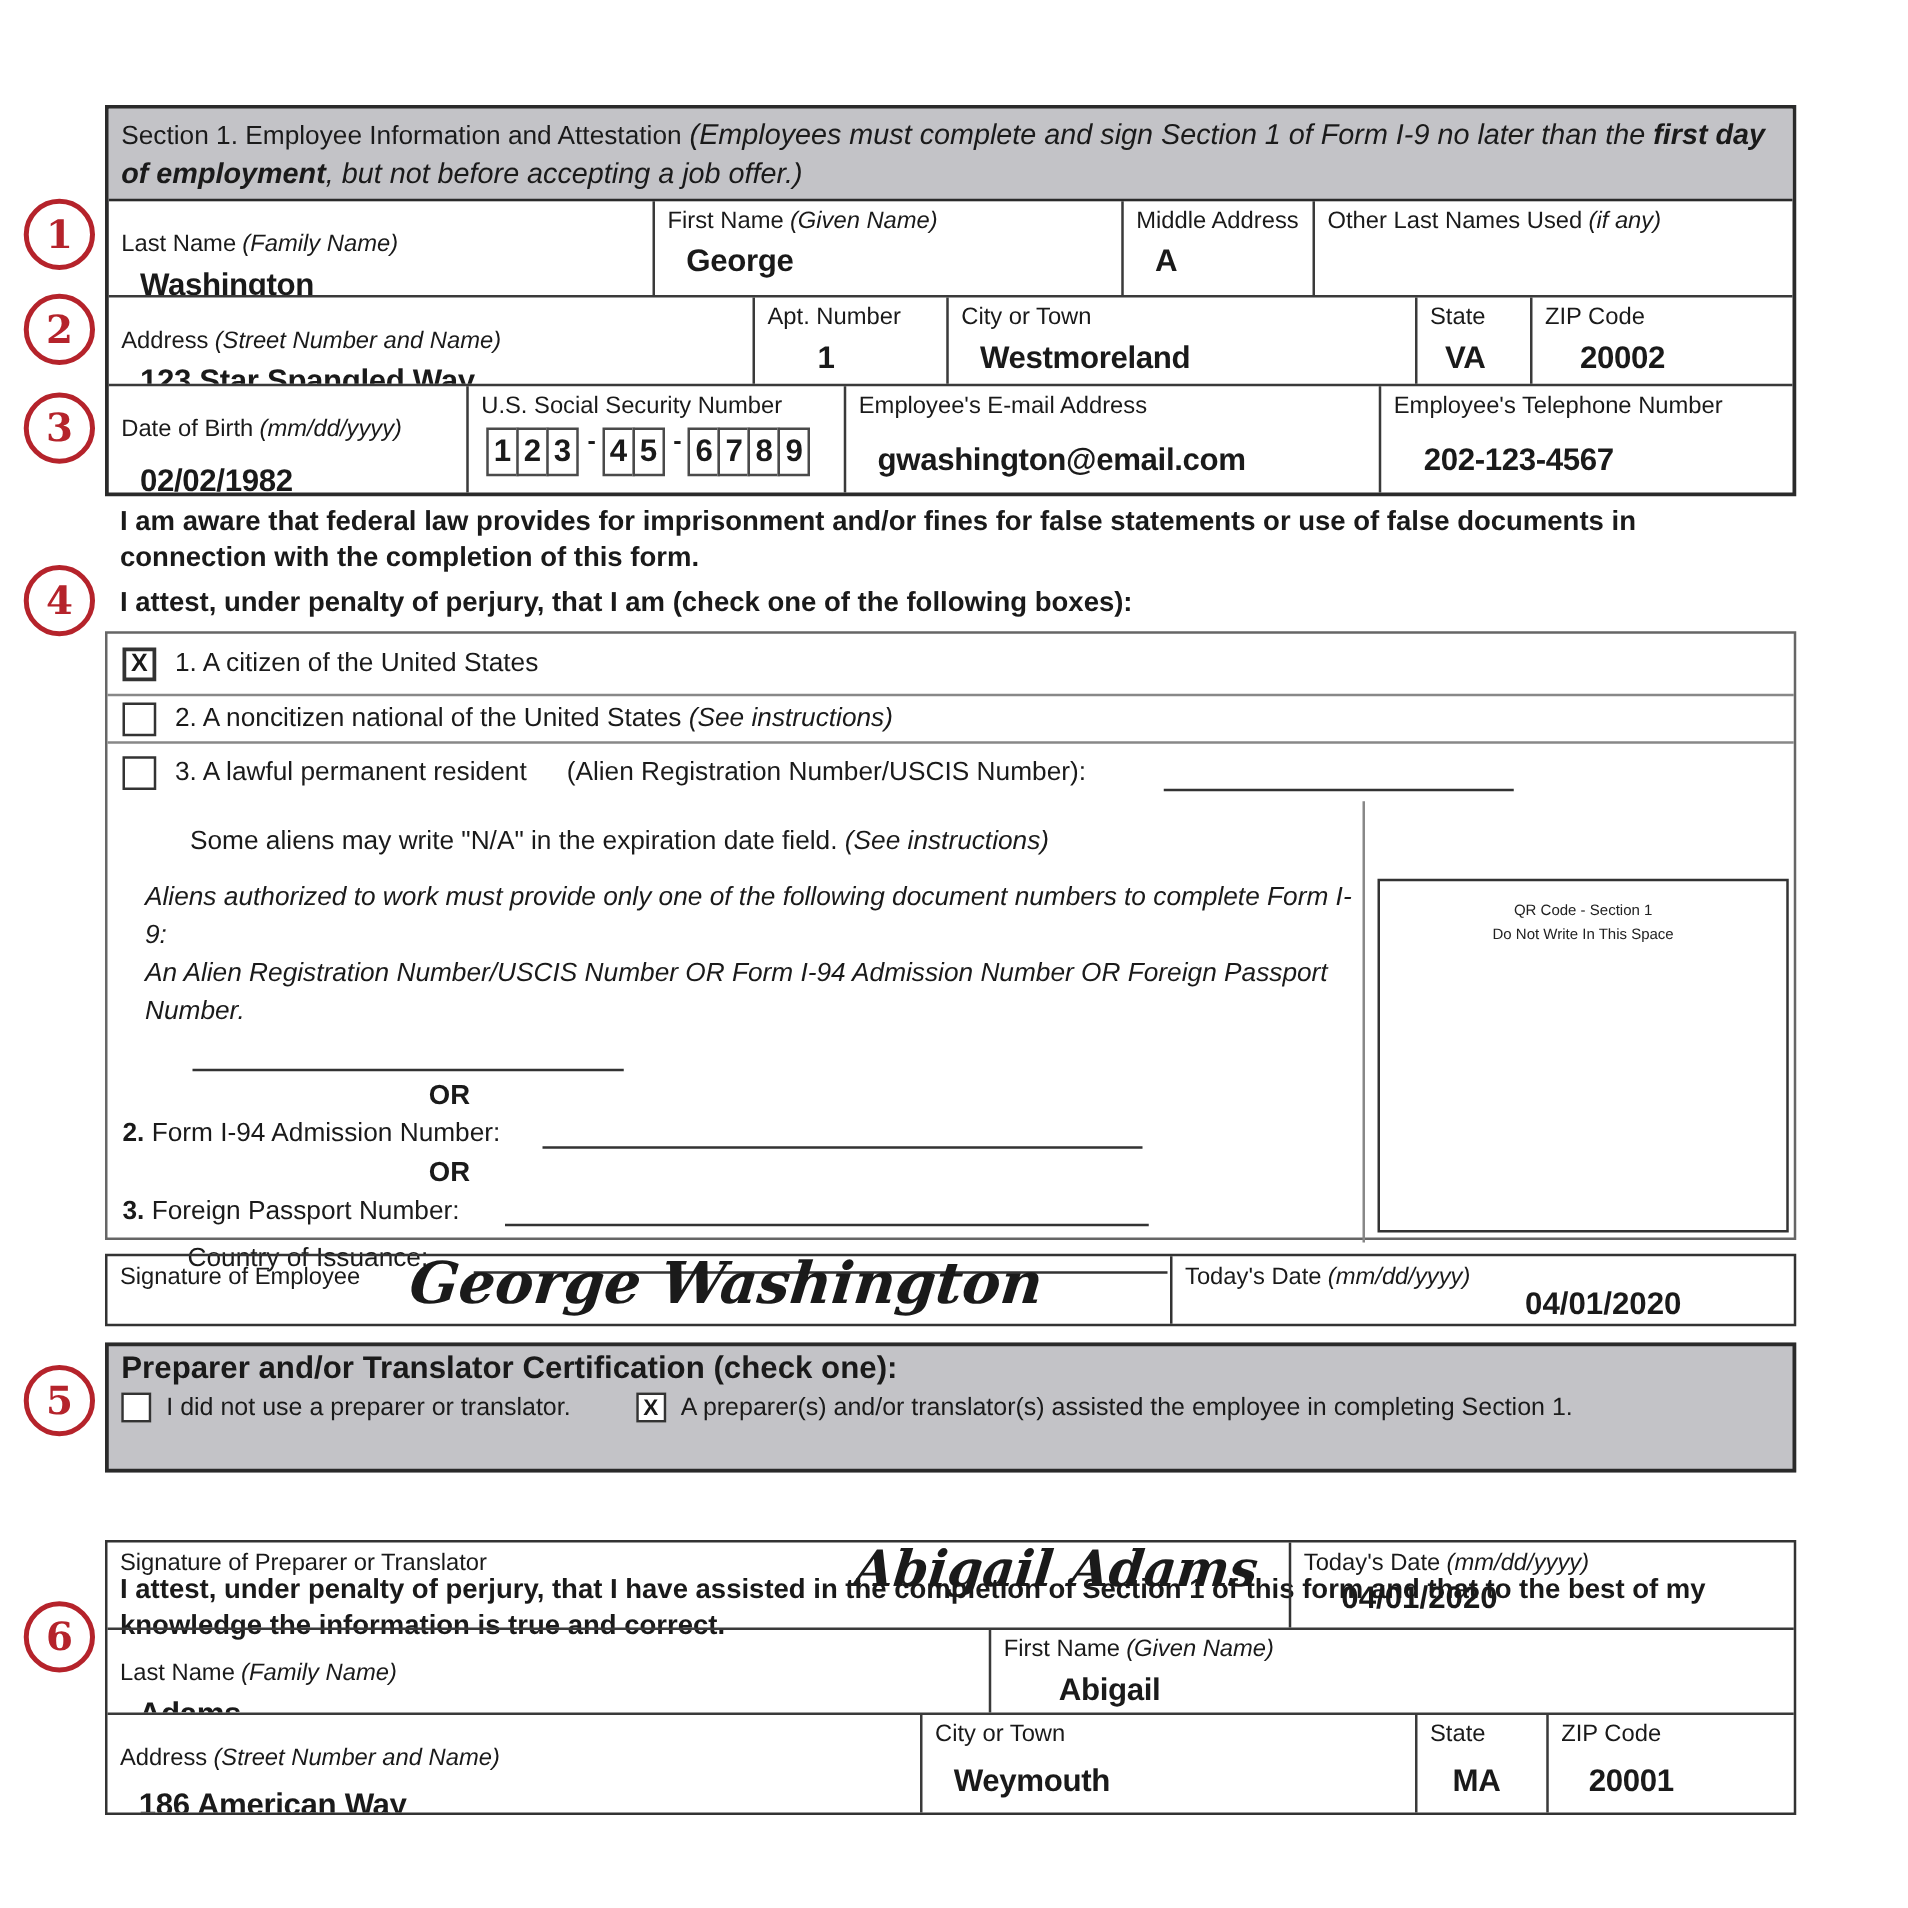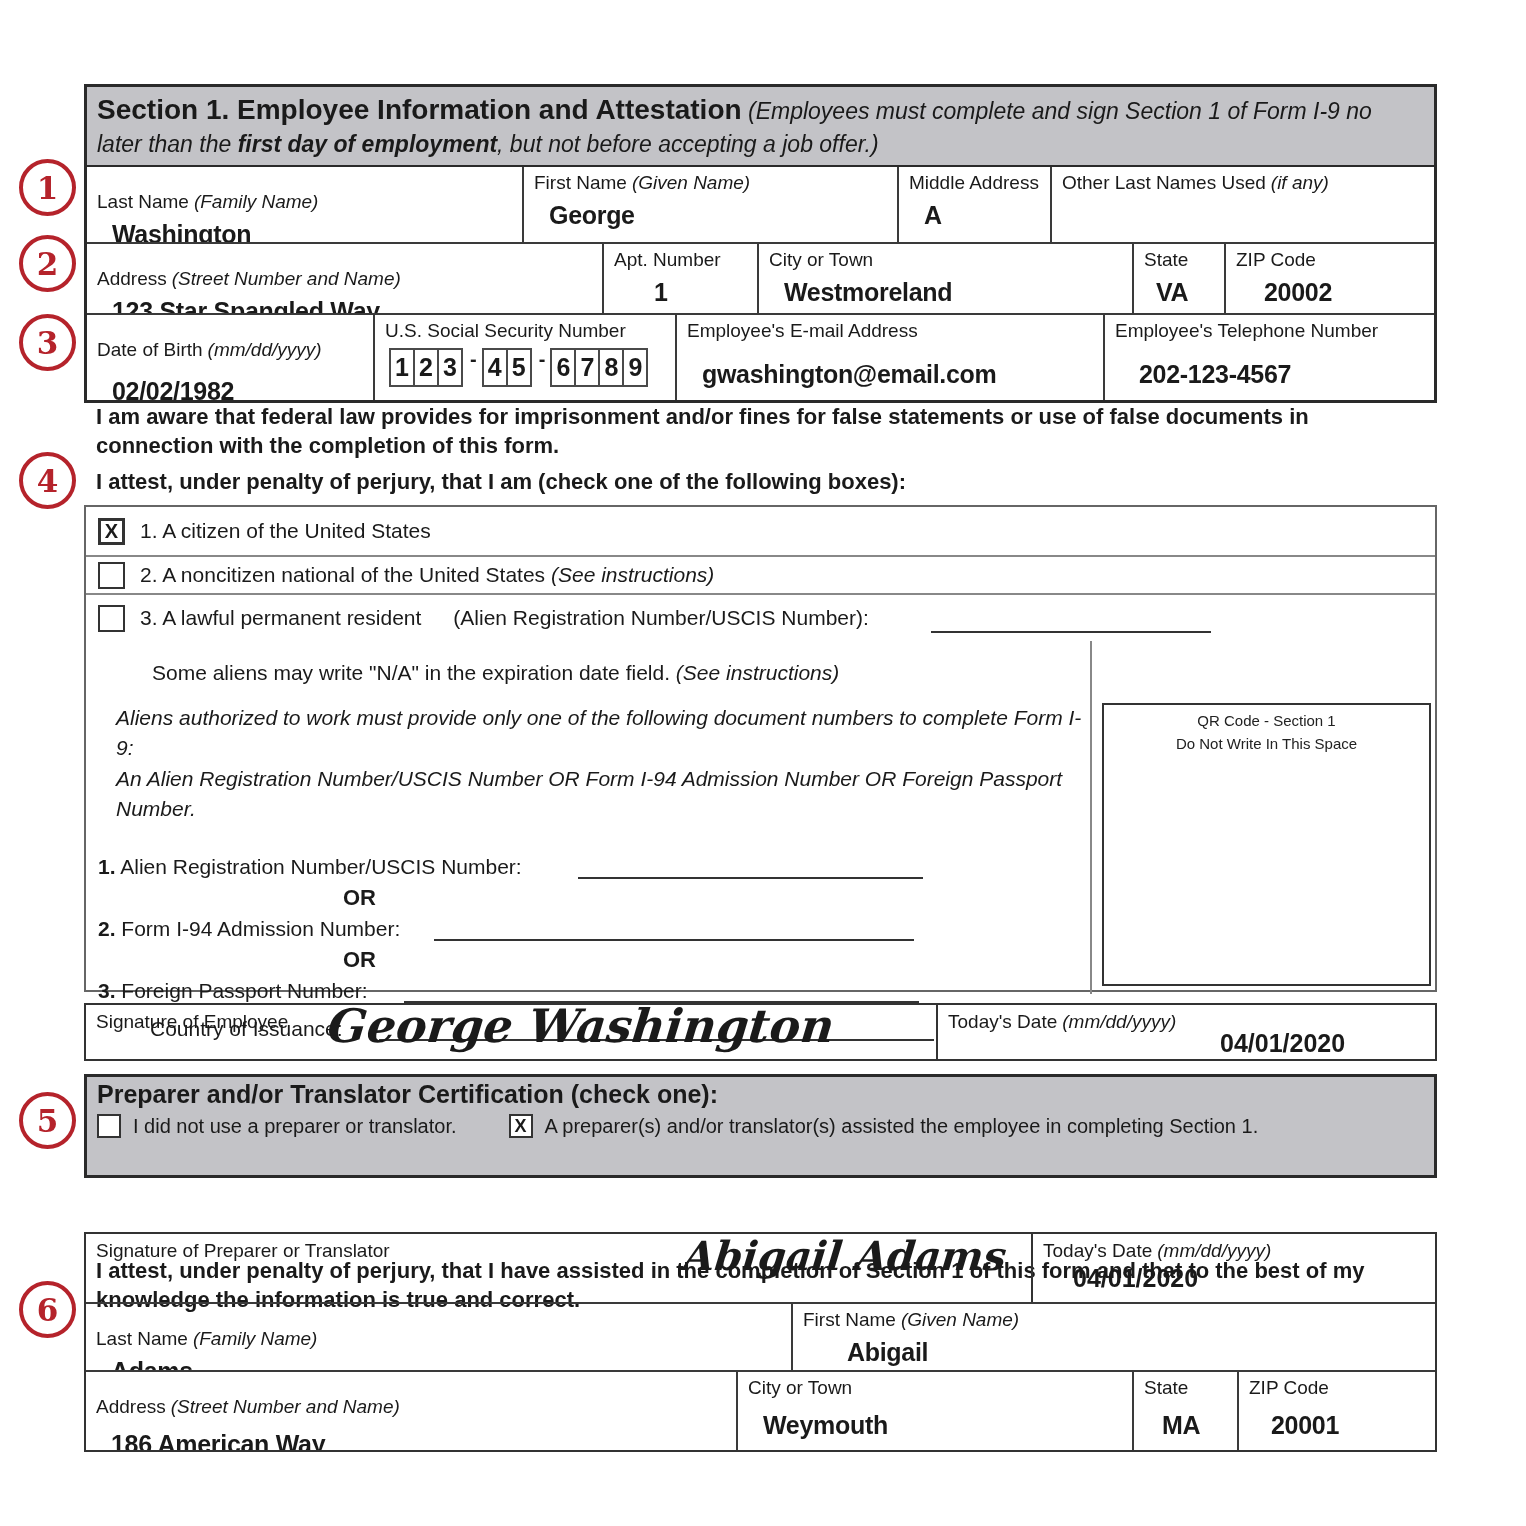--- a/index.html
+++ b/index.html
@@ -26,21 +26,21 @@
   
   .block { position:absolute; left:84px; width:1353px; }
 
   
   .sec1 { top:84px; border:3px solid #2a2a2a; }
   .sec1-header {
     background:#c3c3c7; padding:5px 12px 6px 10px; min-height:64px;
     border-bottom:2px solid #2a2a2a;
     font-size:23px; line-height:1.32;
   }
-  .sec1-header .t1 { font-weight:bold; font-size:28px; font-style:normal;text-align:right; }
+  .sec1-header .t1 { font-weight:normal; font-size:21px; font-style:normal;text-align:right; }
   .sec1-header .t2 { font-style:italic; }
   .sec1-header .t2 b { font-style:italic; }
 
   .frow { display:flex; border-top:2px solid #3a3a3a; }
   .frow.first { border-top:none; }
   .cell { padding:5px 6px 2px 10px; border-left:2px solid #3a3a3a; overflow:hidden; }
   .cell:first-child { border-left:none;margin-top:19px; }
   .lbl { font-size:19px; white-space:nowrap; }
   .lbl i { font-style:italic; margin-left:5px; }
   .val {
@@ -79,22 +79,22 @@
   .row4-right { flex:0 0 345px; border-left:2px solid #888; position:relative; }
   .opt4line { display:flex; align-items:center; }
   .subline { margin:8px 0 0 54px; font-size:21px; }
   .alien-note { margin:18px 0 0 18px; font-style:italic; font-size:21px; line-height:1.45; }
   .doclist { margin-top:30px; font-size:21px; }
   .docline { display:flex; align-items:flex-end; margin-top:4px; }
   .docline b { font-weight:bold; }
   .or { font-weight:bold; font-size:22px; margin:6px 0 6px 245px; }
   .qrbox {
     position:absolute; top:62px; left:10px; right:4px; height:283px;
-    border:2px solid #333; text-align:center; padding-top:4px;
-    font-size:15px; color:#222; line-height:1.55;
+    border:2px solid #333; text-align:center; padding-top:14px;
+    font-size:12px; color:#222; line-height:1.55;
   }
 
   
   .sigrow { top:1003px; height:58px; border:2px solid #333; display:flex; }
   .sigcell { position:relative; padding:6px 0 0 10px; }
   .sigcell .lbl { display:inline-block; vertical-align:top; }
   .script {
     font-family:"DejaVu Serif", serif; font-style:italic; font-weight:bold;
     transform:skewX(-6deg); display:inline-block; white-space:nowrap;
   }
@@ -241,21 +241,20 @@
       <div class="row4-left">
         <div class="subline"><span>Some aliens may write "N/A" in the expiration date field.</span> <i>(See instructions)</i></div>
 
         <div class="alien-note">
           <div>Aliens authorized to work must provide only one of the following document numbers to complete Form I-9:</div>
           <div>An Alien Registration Number/USCIS Number OR Form I-94 Admission Number OR Foreign Passport Number.</div>
         </div>
 
         <div class="doclist">
           <div class="docline">
-            <span><b>1.</b> <span>Alien Registration Number/USCIS Number:</span></span>
             <span class="blank" style="width:345px;margin-left:56px"></span>
           </div>
           <div class="or">OR</div>
           <div class="docline">
             <span><b>2.</b> <span>Form I-94 Admission Number:</span></span>
             <span class="blank" style="width:480px;margin-left:34px"></span>
           </div>
           <div class="or">OR</div>
           <div class="docline">
             <span><b>3.</b> <span>Foreign Passport Number:</span></span>

